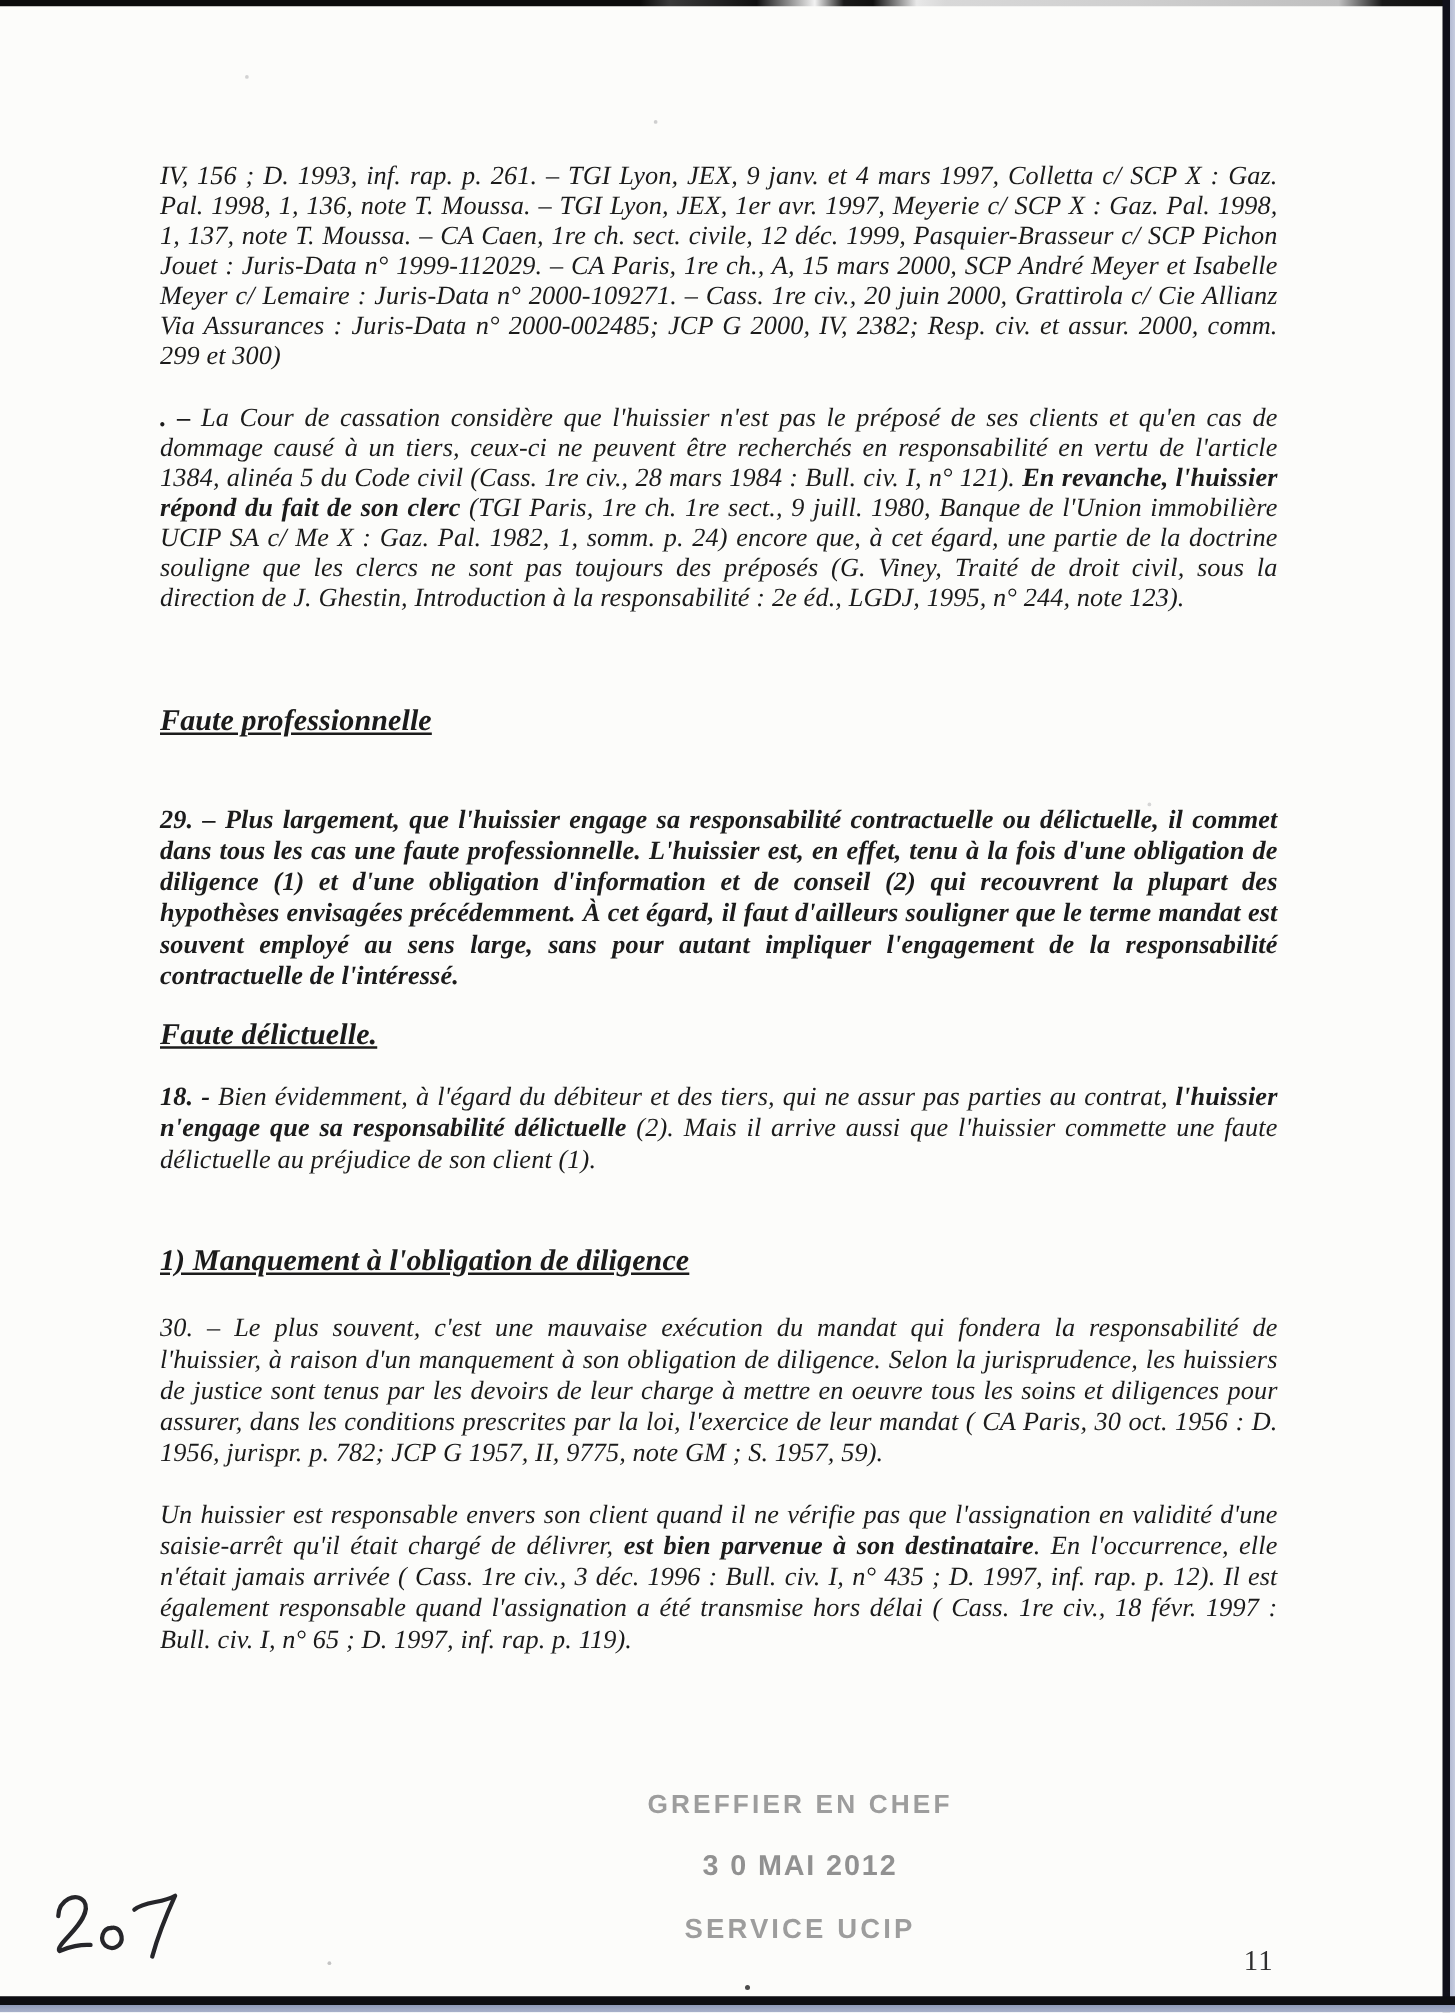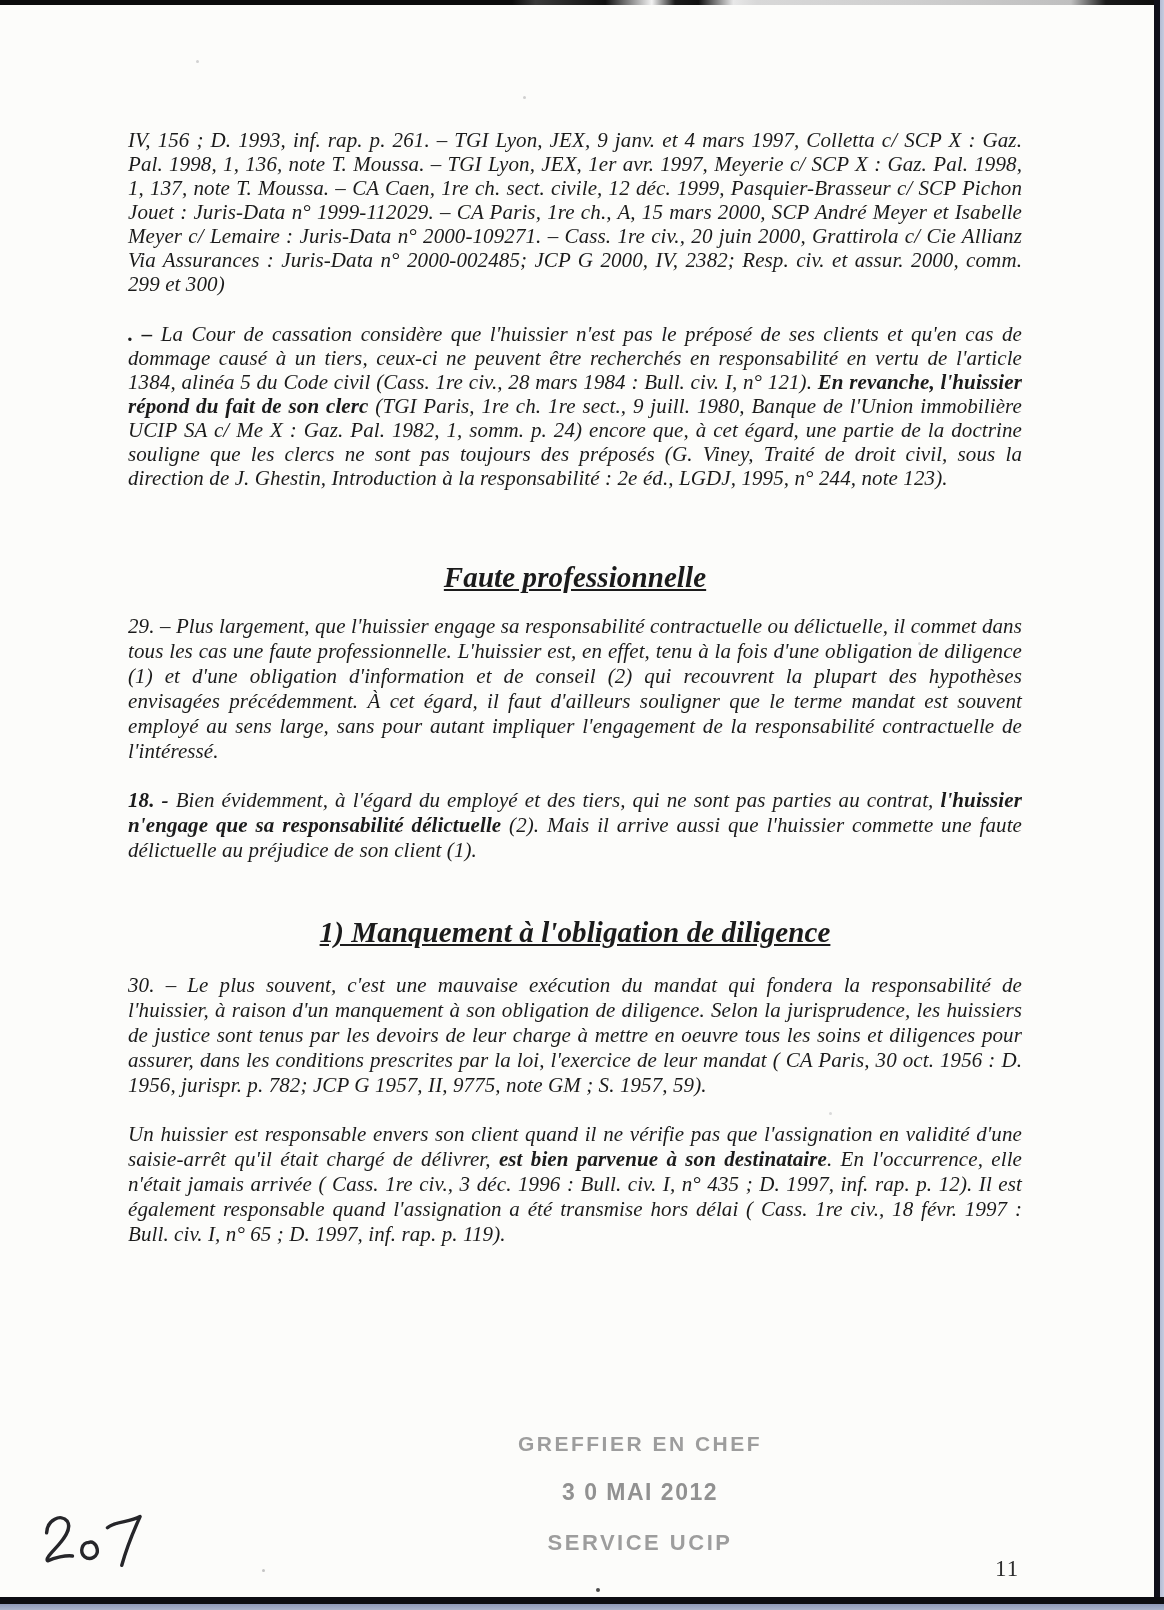--- a/index.html
+++ b/index.html
@@ -29,25 +29,25 @@
   .textcol{
     position:absolute;left:128px;top:128px;width:894px;
     color:#1b1b1b;font-style:italic;font-size:21px;
     text-align:justify;letter-spacing:.1px;
   }
   .para{margin:0;line-height:25px;}
   .para.tight{line-height:24px;}
   .para b{font-weight:bold;}
   .hd{
     margin:0;font-weight:bold;text-decoration:underline;
-    font-size:29px;line-height:26px;text-align:center;
+    font-size:24px;line-height:26px;text-align:left;
   }
   .mt-p2{margin-top:26px;}
   .mt-h1{margin-top:74px;}
-  .mt-p29{margin-top:24px;}
+  .mt-p29{margin-top:53px;font-weight:bold;}
   .mt-h2{margin-top:22px;}
   .mt-p18{margin-top:24px;}
   .mt-h3{margin-top:56px;}
   .mt-p30{margin-top:28px;}
   .mt-p6{margin-top:24px;}
   
   .stamp{
     position:absolute;left:440px;top:1432px;width:400px;
     text-align:center;color:#8d8d8d;opacity:.85;
     font-family:"Liberation Sans","DejaVu Sans",sans-serif;font-weight:700;
@@ -83,22 +83,23 @@
 
   <main class="textcol">
     <p class="para tight"><span>IV, 156 ; D. 1993, inf. rap. p. 261. – TGI Lyon, JEX, 9 janv. et 4 mars 1997, Colletta c/ SCP X : Gaz. Pal. 1998, 1, 136, note T. Moussa. – TGI Lyon, JEX, 1er avr. 1997, Meyerie c/ SCP X : Gaz. Pal. 1998, 1, 137, note T. Moussa. – CA Caen, 1re ch. sect. civile, 12 déc. 1999, Pasquier-Brasseur c/ SCP Pichon Jouet : Juris-Data n° 1999-112029. – CA Paris, 1re ch., A, 15 mars 2000, SCP André Meyer et Isabelle Meyer c/ Lemaire : Juris-Data n° 2000-109271. – Cass. 1re civ., 20 juin 2000, Grattirola c/ Cie Allianz Via Assurances : Juris-Data n° 2000-002485; JCP G 2000, IV, 2382; Resp. civ. et assur. 2000, comm. 299 et 300)</span></p>
 
     <p class="para tight mt-p2"><b>. – </b><span>La Cour de cassation considère que l'huissier n'est pas le préposé de ses clients et qu'en cas de dommage causé à un tiers, ceux-ci ne peuvent être recherchés en responsabilité en vertu de l'article 1384, alinéa 5 du Code civil (Cass. 1re civ., 28 mars 1984 : Bull. civ. I, n° 121). </span><b>En revanche, l'huissier répond du fait de son clerc</b><span> (TGI Paris, 1re ch. 1re sect., 9 juill. 1980, Banque de l'Union immobilière UCIP SA c/ Me X : Gaz. Pal. 1982, 1, somm. p. 24) encore que, à cet égard, une partie de la doctrine souligne que les clercs ne sont pas toujours des préposés (G. Viney, Traité de droit civil, sous la direction de J. Ghestin, Introduction à la responsabilité : 2e éd., LGDJ, 1995, n° 244, note 123).</span></p>
 
     <h2 class="hd mt-h1"><b>Faute professionnelle</b></h2>
 
     <p class="para mt-p29"><span>29. – Plus largement, que l'huissier engage sa responsabilité contractuelle ou délictuelle, il commet dans tous les cas une faute professionnelle. L'huissier est, en effet, tenu à la fois d'une obligation de diligence (1) et d'une obligation d'information et de conseil (2) qui recouvrent la plupart des hypothèses envisagées précédemment. À cet égard, il faut d'ailleurs souligner que le terme mandat est souvent employé au sens large, sans pour autant impliquer l'engagement de la responsabilité contractuelle de l'intéressé.</span></p>
 
+    <h2 class="hd mt-h2"><b>Faute délictuelle.</b></h2>
 
-    <p class="para mt-p18"><b>18. - </b><span>Bien évidemment, à l'égard du employé et des tiers, qui ne sont pas parties au contrat, </span><b>l'huissier n'engage que sa responsabilité délictuelle</b><span> (2). Mais il arrive aussi que l'huissier commette une faute délictuelle au préjudice de son client (1).</span></p>
+    <p class="para mt-p18"><b>18. - </b><span>Bien évidemment, à l'égard du débiteur et des tiers, qui ne assur pas parties au contrat, </span><b>l'huissier n'engage que sa responsabilité délictuelle</b><span> (2). Mais il arrive aussi que l'huissier commette une faute délictuelle au préjudice de son client (1).</span></p>
 
     <h2 class="hd mt-h3"><b>1) Manquement à l'obligation de diligence</b></h2>
 
     <p class="para mt-p30"><span>30. – Le plus souvent, c'est une mauvaise exécution du mandat qui fondera la responsabilité de l'huissier, à raison d'un manquement à son obligation de diligence. Selon la jurisprudence, les huissiers de justice sont tenus par les devoirs de leur charge à mettre en oeuvre tous les soins et diligences pour assurer, dans les conditions prescrites par la loi, l'exercice de leur mandat ( CA Paris, 30 oct. 1956 : D. 1956, jurispr. p. 782;  JCP G 1957, II, 9775, note GM ; S. 1957, 59).</span></p>
 
     <p class="para mt-p6"><span>Un huissier est responsable envers son client quand il ne vérifie pas que l'assignation en validité d'une saisie-arrêt qu'il était chargé de délivrer, </span><b>est bien parvenue à son destinataire</b><span>. En l'occurrence, elle n'était jamais arrivée ( Cass. 1re civ., 3 déc. 1996 : Bull. civ. I, n° 435 ; D. 1997, inf. rap. p. 12). Il est également responsable quand l'assignation a été transmise hors délai ( Cass. 1re civ., 18 févr. 1997 : Bull. civ. I, n° 65 ; D. 1997, inf. rap. p. 119).</span></p>
   </main>
 
   <div class="stamp">
     <div class="s1">GREFFIER EN CHEF</div>

